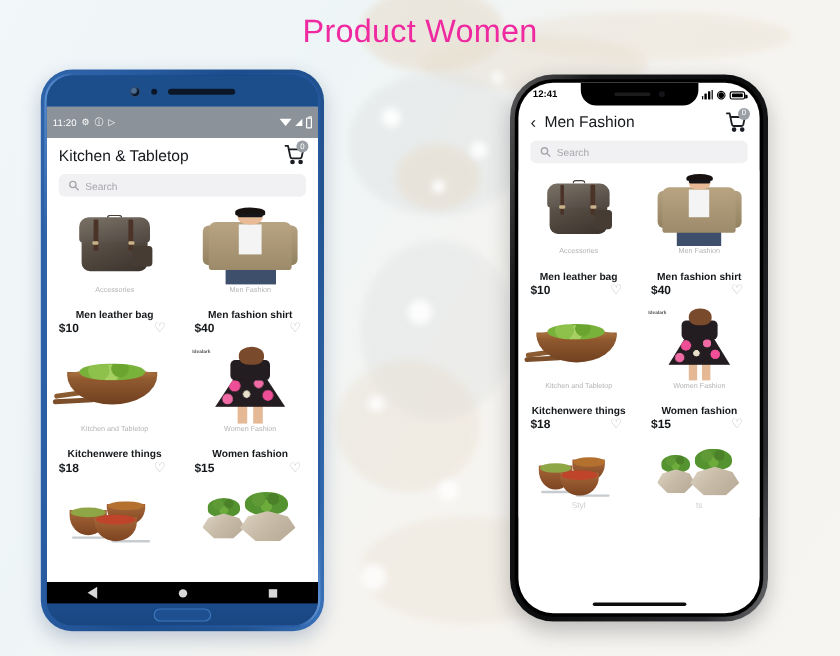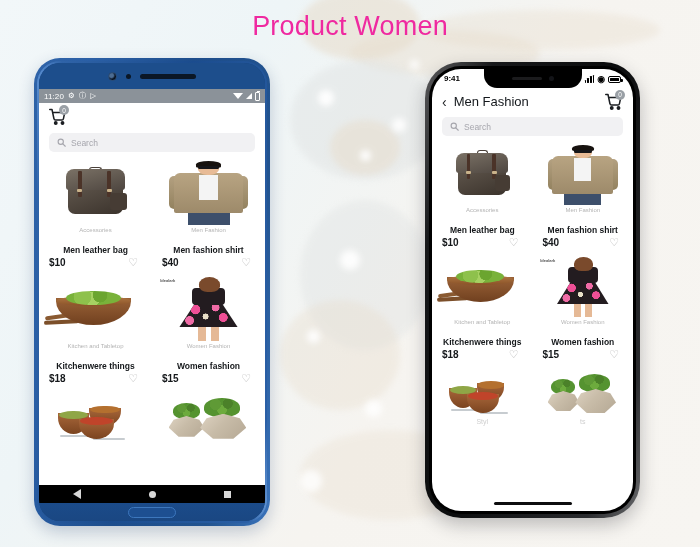--- a/index.html
+++ b/index.html
@@ -51,21 +51,21 @@
     background: radial-gradient(circle at 35% 35%, #4c6c92 0 30%, #0d1a2b 55%, #000 100%);
     border:1px solid #2b4a73; }
   .a-led { width:5px; height:5px; border-radius:50%; background:#0b1726; }
   .a-speaker { width:56px; height:5px; border-radius:3px; background:#0b1726; }
 
   #android-screen {
     position:absolute; left:0; right:0; top:26px; bottom:36px;
     background:#ffffff; overflow:hidden;
   }
   #android-statusbar {
-    height:14px; background:#8b9299; color:#ffffff;
+    height:26px; background:#8b9299; color:#ffffff;
     display:flex; align-items:center; padding:0 5px; font-size:8px; gap:4px;
   }
   #android-statusbar .sb-time { font-size:8px; letter-spacing:.1px; }
   #android-statusbar .sb-ic { font-size:7.5px; line-height:1; }
   #android-statusbar .sb-spacer { flex:1; }
   .sb-right { display:flex; align-items:center; gap:3px; }
   .wifi-tri { width:0;height:0;border-left:5px solid transparent;border-right:5px solid transparent;border-top:6px solid #fff; }
   .sig-tri { width:0;height:0;border-left:6px solid transparent;border-bottom:6px solid #fff; }
   .batt { width:5px; height:9px; border:1px solid #fff; border-radius:1px; position:relative; }
   .batt:after{content:"";position:absolute;top:-2px;left:1px;width:3px;height:1px;background:#fff;}
@@ -266,20 +266,21 @@
           <span class="sb-ic">▷</span>
           <span class="sb-spacer"></span>
           <span class="sb-right">
             <span class="wifi-tri"></span>
             <span class="sig-tri"></span>
             <span class="batt"></span>
           </span>
         </div>
 
         <div id="android-appbar">
+          <span class="appbar-title">Kitchen &amp; Tabletop</span>
           <span class="cart-wrap">
             <svg width="18" height="18" viewBox="0 0 24 24" fill="none" stroke="#1b1e22" stroke-width="2" stroke-linecap="round" stroke-linejoin="round">
               <circle cx="9" cy="20" r="1.6" fill="#1b1e22"></circle>
                 <circle cx="18" cy="20" r="1.6" fill="#1b1e22"></circle>
               <path d="M1 2h3l2.6 12.3a2 2 0 0 0 2 1.7h8.6a2 2 0 0 0 2-1.6L21 6H5"></path>
             </svg>
             <span class="badge">0</span>
           </span>
         </div>
 
@@ -419,21 +420,21 @@
 <div id="iphone">
   <div id="iphone-inner">
     <div id="iphone-screen">
 
       <div id="notch">
         <span class="n-speak"></span>
         <span class="n-cam"></span>
       </div>
 
       <div id="ios-status">
-        <span class="ios-time">9:41</span>
+        <span class="ios-time">12:41</span>
         <span class="ios-spacer"></span>
         <span class="ios-right">
           <span class="bars">
             <i style="height:3px"></i>
               <i style="height:5px"></i>
               <i style="height:6.5px"></i>
               <i style="height:8px"></i>
           </span>
           <span class="wifi-ic">◉</span>
           <span class="ibatt"></span>

